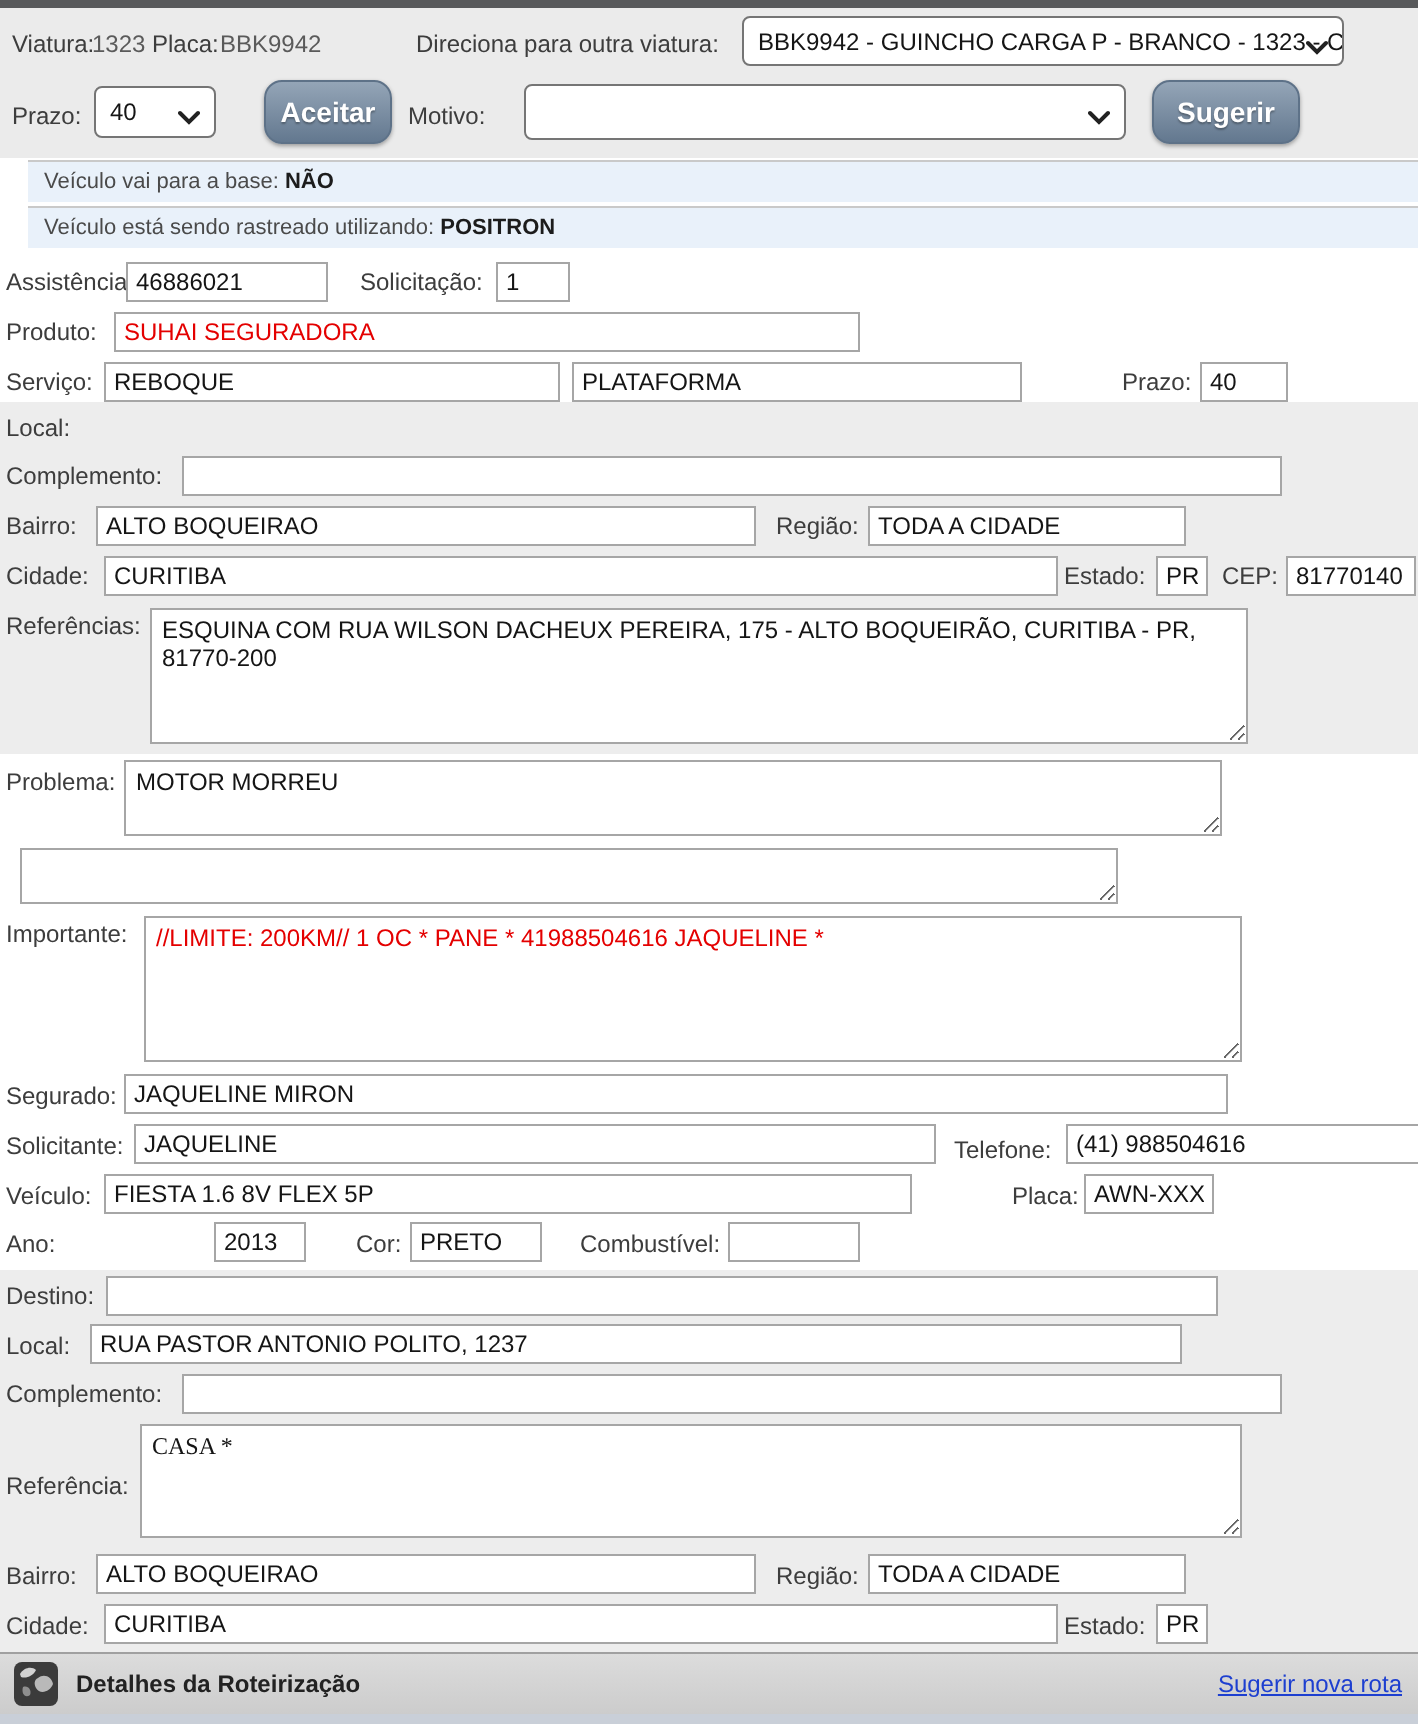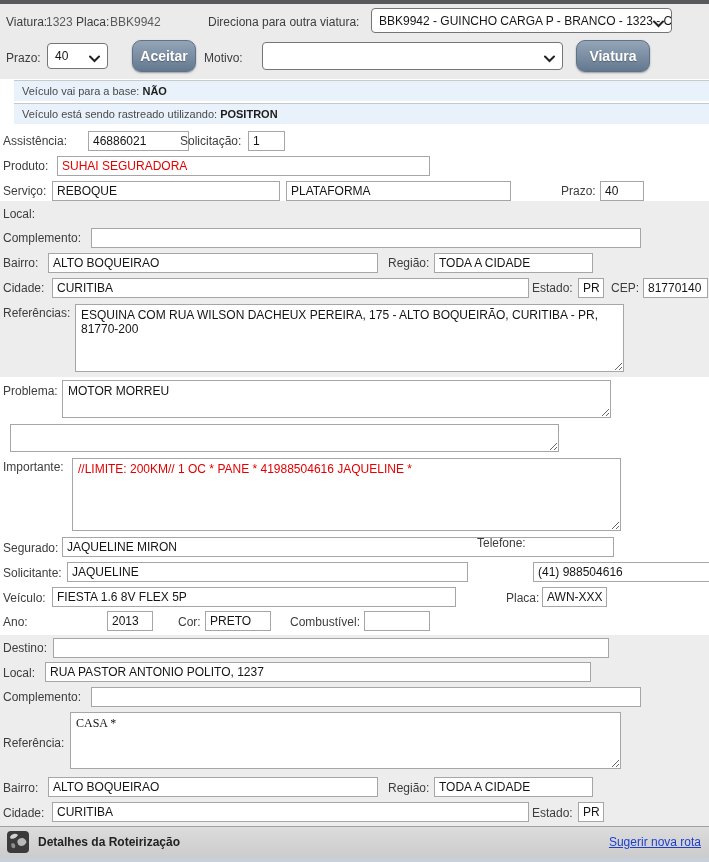--- a/index.html
+++ b/index.html
@@ -79,32 +79,32 @@
     <span class="lbl" style="left:204px;top:51px;">Motivo:</span>
     <div class="sel" style="left:262px;top:42px;width:301px;height:28px;">
       <span></span>
       <span class="chev">
         <svg width="11" height="8" viewBox="0 0 11 8">
             <path d="M1 1.5 L5.5 6 L10 1.5" stroke="#222" stroke-width="2" fill="none" stroke-linecap="round"></path>
           </svg>
       </span>
     </div>
 
-    <button class="btn" style="left:576px;top:40px;width:74px;height:32px;">Viatura</button>
+    <button class="btn" style="left:576px;top:40px;width:74px;height:32px;">Sugerir</button>
   </div>
 
   <div class="infobar" style="top:80px;">
     <span>Veículo vai para a base:</span>&nbsp;<b>NÃO</b>
   </div>
   <div class="infobar" style="top:103px;">
     <span>Veículo está sendo rastreado utilizando:</span>&nbsp;<b>POSITRON</b>
   </div>
 
   <span class="lbl" style="left:3px;top:134px;">Assistência:</span>
-  <input class="inp" style="left: 88px; top: 131px; width: 101px;" value="46886021">
+  <input class="inp" style="left: 63px; top: 131px; width: 101px;" value="46886021">
   <span class="lbl" style="left:180px;top:134px;">Solicitação:</span>
   <input class="inp" style="left: 248px; top: 131px; width: 37px;" value="1">
 
   <span class="lbl" style="left:3px;top:159px;">Produto:</span>
   <input class="inp red" style="left: 57px; top: 156px; width: 373px;" value="SUHAI SEGURADORA">
 
   <span class="lbl" style="left:3px;top:184px;">Serviço:</span>
   <input class="inp" style="left: 52px; top: 181px; width: 228px;" value="REBOQUE">
   <input class="inp" style="left: 286px; top: 181px; width: 225px;" value="PLATAFORMA">
   <span class="lbl" style="left:561px;top:184px;">Prazo:</span>
@@ -138,21 +138,21 @@
   <textarea class="ta" style="left: 10px; top: 424px; width: 549px; height: 28px;"></textarea>
 
   <span class="lbl" style="left:3px;top:460px;">Importante:</span>
   <textarea class="ta red" style="left: 72px; top: 458px; width: 549px; height: 73px;">//LIMITE: 200KM// 1 OC * PANE * 41988504616 JAQUELINE *</textarea>
 
   <span class="lbl" style="left:3px;top:541px;">Segurado:</span>
   <input class="inp" style="left: 62px; top: 537px; width: 552px;" value="JAQUELINE MIRON">
 
   <span class="lbl" style="left:3px;top:566px;">Solicitante:</span>
   <input class="inp" style="left: 67px; top: 562px; width: 401px;" value="JAQUELINE">
-  <span class="lbl" style="left:477px;top:536px;">Telefone:</span>
+  <span class="lbl" style="left:477px;top:568px;">Telefone:</span>
   <input class="inp" style="left: 533px; top: 562px; width: 178px;" value="(41) 988504616">
 
   <span class="lbl" style="left:3px;top:591px;">Veículo:</span>
   <input class="inp" style="left: 52px; top: 587px; width: 404px;" value="FIESTA 1.6 8V FLEX 5P">
   <span class="lbl" style="left:506px;top:591px;">Placa:</span>
   <input class="inp" style="left: 542px; top: 587px; width: 65px;" value="AWN-XXX">
 
   <span class="lbl" style="left:3px;top:615px;">Ano:</span>
   <input class="inp" style="left: 107px; top: 611px; width: 46px;" value="2013">
   <span class="lbl" style="left:178px;top:615px;">Cor:</span>

